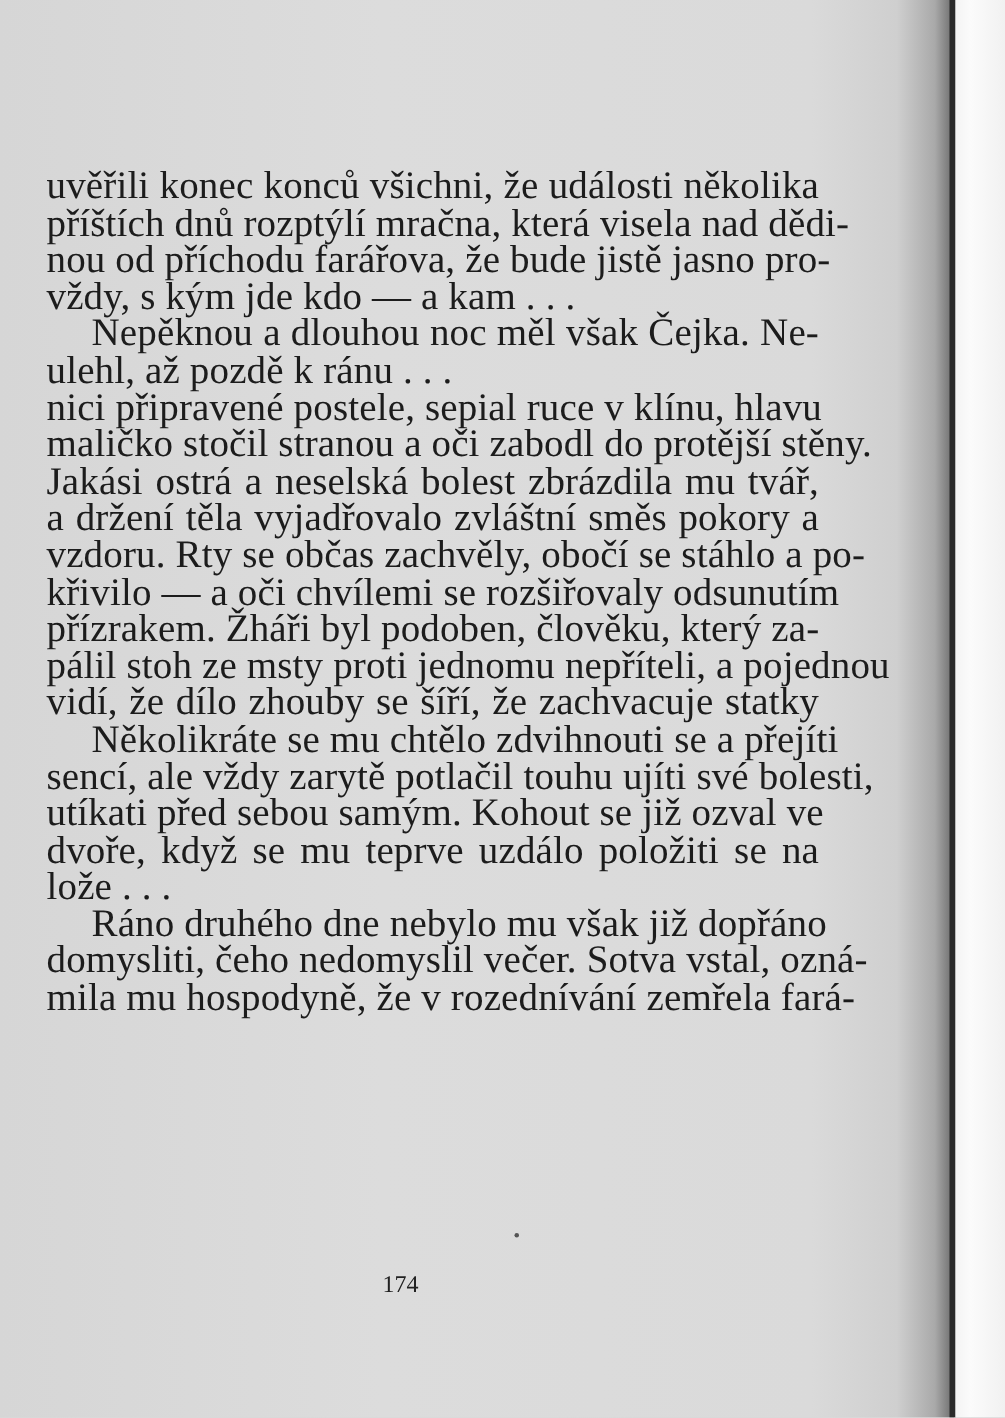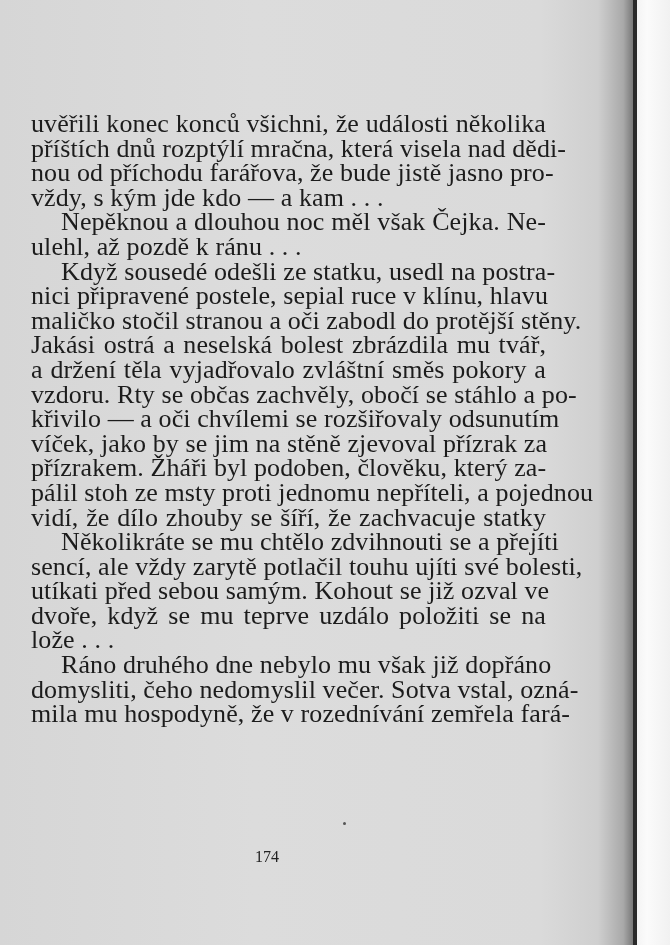--- a/index.html
+++ b/index.html
@@ -87,28 +87,26 @@
 <div class="text-block">
 
   <span class="line">uvěřili konec konců všichni, že události několika</span>
   <span class="line">příštích dnů rozptýlí mračna, která visela nad dědi-</span>
   <span class="line">nou od příchodu farářova, že bude jistě jasno pro-</span>
   <span class="line last">vždy, s kým jde kdo — a kam . . .</span>
 
   <span class="line indent">Nepěknou a dlouhou noc měl však Čejka. Ne-</span>
   <span class="line last">ulehl, až pozdě k ránu . . .</span>
 
-  <span class="line indent">Když sousedé odešli ze statku, usedl na postra-</span>
   <span class="line">nici připravené postele, sepial ruce v klínu, hlavu</span>
   <span class="line">maličko stočil stranou a oči zabodl do protější stěny.</span>
   <span class="line">Jakási ostrá a neselská bolest zbrázdila mu tvář,</span>
   <span class="line">a držení těla vyjadřovalo zvláštní směs pokory a</span>
   <span class="line">vzdoru. Rty se občas zachvěly, obočí se stáhlo a po-</span>
   <span class="line">křivilo — a oči chvílemi se rozšiřovaly odsunutím</span>
-  <span class="line">víček, jako by se jim na stěně zjevoval přízrak za</span>
   <span class="line">přízrakem. Žháři byl podoben, člověku, který za-</span>
   <span class="line">pálil stoh ze msty proti jednomu nepříteli, a pojednou</span>
   <span class="line">vidí, že dílo zhouby se šíří, že zachvacuje statky</span>
 
   <span class="line indent">Několikráte se mu chtělo zdvihnouti se a přejíti</span>
   <span class="line">sencí, ale vždy zarytě potlačil touhu ujíti své bolesti,</span>
   <span class="line">utíkati před sebou samým. Kohout se již ozval ve</span>
   <span class="line">dvoře, když se mu teprve uzdálo položiti se na</span>
   <span class="line last">lože . . .</span>
 

